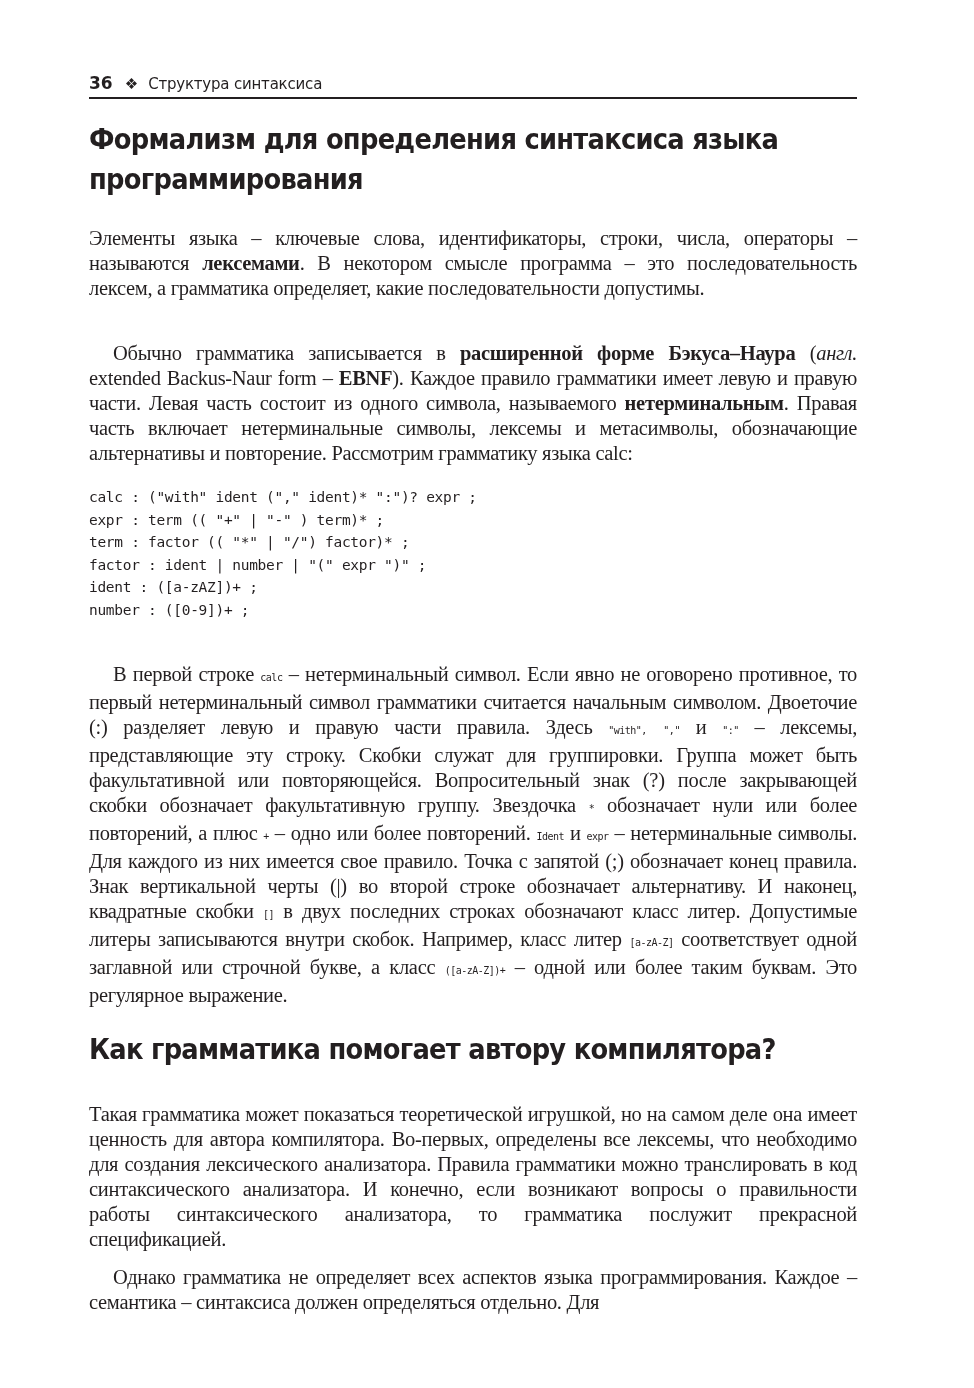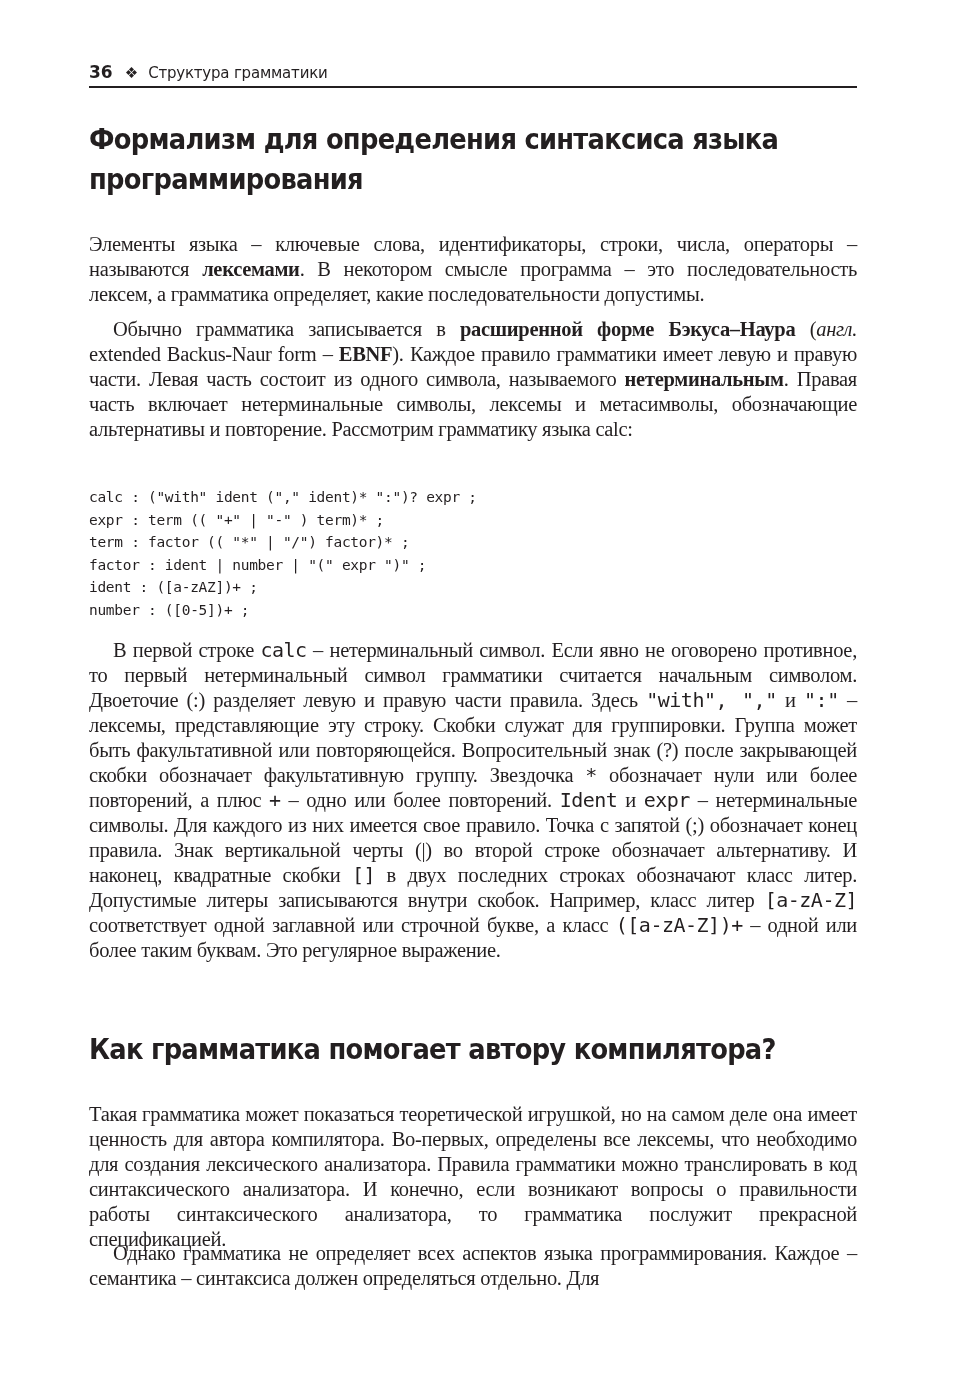--- a/index.html
+++ b/index.html
@@ -1,78 +1,78 @@
 <!DOCTYPE html>
 <html><head>
   <meta charset="utf-8">
   <style>
     html, body { margin: 0; padding: 0; background: #ffffff; }
     body { width: 974px; height: 1388px; position: relative; overflow: hidden; color: #231f20; }
     .page { position: absolute; left: 89px; top: 0; width: 768px; }
     .running-head {
-      position: absolute; top: 60px; left: 0; width: 768px; height: 26px;
+      position: absolute; top: 71px; left: 0; width: 768px; height: 26px;
       border-bottom: 2px solid #231f20;
       font-family: "DejaVu Sans", sans-serif; font-size: 16px; line-height: 24px;
       display: flex; align-items: baseline;
     }
     .page-num { font-weight: bold; font-size: 17px; }
     .ornament { margin: 0 10px 0 12px; font-size: 15px; }
     .running-title { font-size: 15px; letter-spacing: -0.2px; }
     h1, h2 {
       font-family: "DejaVu Sans", sans-serif; font-weight: bold; margin: 0;
       letter-spacing: -0.8px; color: #231f20;
     }
     .h1 { position: absolute; top: 120px; left: 0; font-size: 28px; line-height: 40px; transform: scaleX(0.92); transform-origin: left; width: 830px; }
     .h2 { position: absolute; top: 1030px; left: 0; font-size: 28px; line-height: 40px; transform: scaleX(0.92); transform-origin: left; width: 830px; }
     .para {
       position: absolute; left: 0; width: 768px;
       font-family: "Liberation Serif", serif; font-size: 20.5px; line-height: 25px;
       text-align: justify; margin: 0; letter-spacing: -0.3px;
     }
-    .para.indent { text-indent: 24px; }
-    .p1 { top: 232px; }
+    .para.indent { text-indent: 24px; margin-top: 24px; }
+    .p1 { top: 226px; }
     .p2 { top: 317px; }
     .p3 { top: 638px; }
     .p4 { top: 1102px; }
     .p5 { top: 1241px; }
     .code {
       position: absolute; top: 486px; left: 0;
       font-family: "DejaVu Sans Mono", monospace; font-size: 14.5px; line-height: 22.5px;
       margin: 0; white-space: pre; letter-spacing: -0.3px;
     }
-    .mono { font-family: "DejaVu Sans Mono", monospace; font-size: 20px; letter-spacing: -0.5px; }
+    .mono { font-family: "DejaVu Sans Mono", monospace; font-size: 10px; letter-spacing: -0.5px; }
     b { font-weight: bold; }
     i { font-style: italic; }
   </style>
 </head>
 <body>
 
 <div class="page">
 
   <div class="running-head">
     <span class="page-num">36</span>
     <span class="ornament">❖</span>
-    <span class="running-title">Структура грамматики</span>
+    <span class="running-title">Структура синтаксиса</span>
   </div>
 
   <h1 class="h1">
     <span>Формализм для определения синтаксиса языка</span><br>
     <span>программирования</span>
   </h1>
 
   <p class="para p1"><span>Элементы языка – ключевые слова, идентификаторы, строки, числа, операторы – называются </span><b>лексемами</b><span>. В некотором смысле программа – это последовательность лексем, а грамматика определяет, какие последовательности допустимы.</span></p>
 
   <p class="para indent p2"><span>Обычно грамматика записывается в </span><b>расширенной форме Бэкуса–Наура</b><span> (</span><i>англ.</i><span> extended Backus-Naur form – </span><b>EBNF</b><span>). Каждое правило грамматики имеет левую и правую части. Левая часть состоит из одного символа, называемого </span><b>нетерминальным</b><span>. Правая часть включает нетерминальные символы, лексемы и метасимволы, обозначающие альтернативы и повторение. Рассмотрим грамматику языка calc:</span></p>
 
   <pre class="code"><span>calc : ("with" ident ("," ident)* ":")? expr ;</span>
 <span>expr : term (( "+" | "-" ) term)* ;</span>
 <span>term : factor (( "*" | "/") factor)* ;</span>
 <span>factor : ident | number | "(" expr ")" ;</span>
 <span>ident : ([a-zAZ])+ ;</span>
-<span>number : ([0-5])+ ;</span></pre>
+<span>number : ([0-9])+ ;</span></pre>
 
   <p class="para indent p3"><span>В первой строке </span><span class="mono">calc</span><span> – нетерминальный символ. Если явно не оговорено противное, то первый нетерминальный символ грамматики считается начальным символом. Двоеточие (:) разделяет левую и правую части правила. Здесь </span><span class="mono">"with", ","</span><span> и </span><span class="mono">":"</span><span> – лексемы, представляющие эту строку. Скобки служат для группировки. Группа может быть факультативной или повторяющейся. Вопросительный знак (?) после закрывающей скобки обозначает факультативную группу. Звездочка </span><span class="mono">*</span><span> обозначает нули или более повторений, а плюс </span><span class="mono">+</span><span> – одно или более повторений. </span><span class="mono">Ident</span><span> и </span><span class="mono">expr</span><span> – нетерминальные символы. Для каждого из них имеется свое правило. Точка с запятой (;) обозначает конец правила. Знак вертикальной черты (|) во второй строке обозначает альтернативу. И наконец, квадратные скобки </span><span class="mono">[]</span><span> в двух последних строках обозначают класс литер. Допустимые литеры записываются внутри скобок. Например, класс литер </span><span class="mono">[a-zA-Z]</span><span> соответствует одной заглавной или строчной букве, а класс </span><span class="mono">([a-zA-Z])+</span><span> – одной или более таким буквам. Это регулярное выражение.</span></p>
 
   <h2 class="h2">Как грамматика помогает автору компилятора?</h2>
 
   <p class="para p4">Такая грамматика может показаться теоретической игрушкой, но на самом деле она имеет ценность для автора компилятора. Во-первых, определены все лексемы, что необходимо для создания лексического анализатора. Правила грамматики можно транслировать в код синтаксического анализатора. И конечно, если возникают вопросы о правильности работы синтаксического анализатора, то грамматика послужит прекрасной спецификацией.</p>
 
   <p class="para indent p5">Однако грамматика не определяет всех аспектов языка программирования. Каждое – семантика – синтаксиса должен определяться отдельно. Для</p>
 
 </div>

